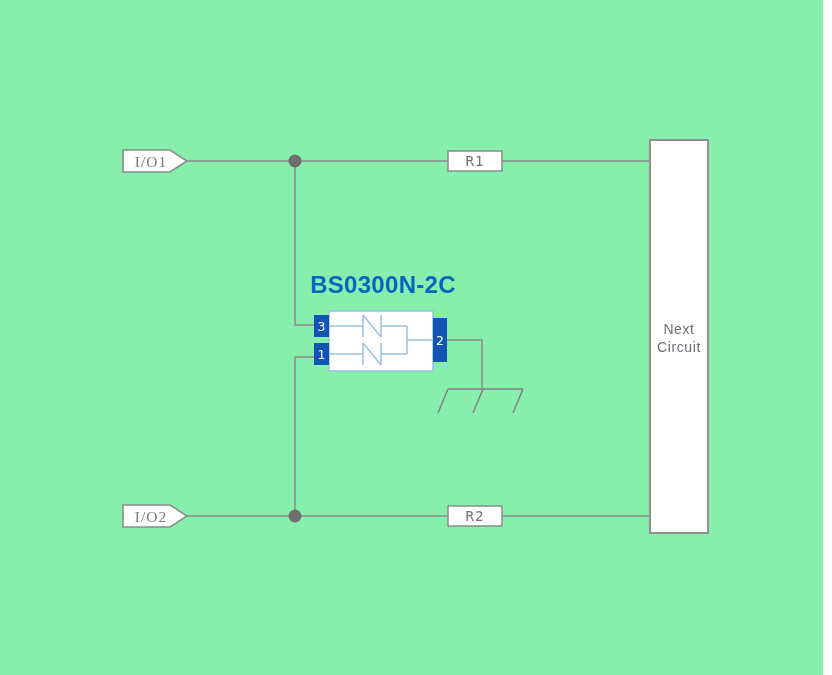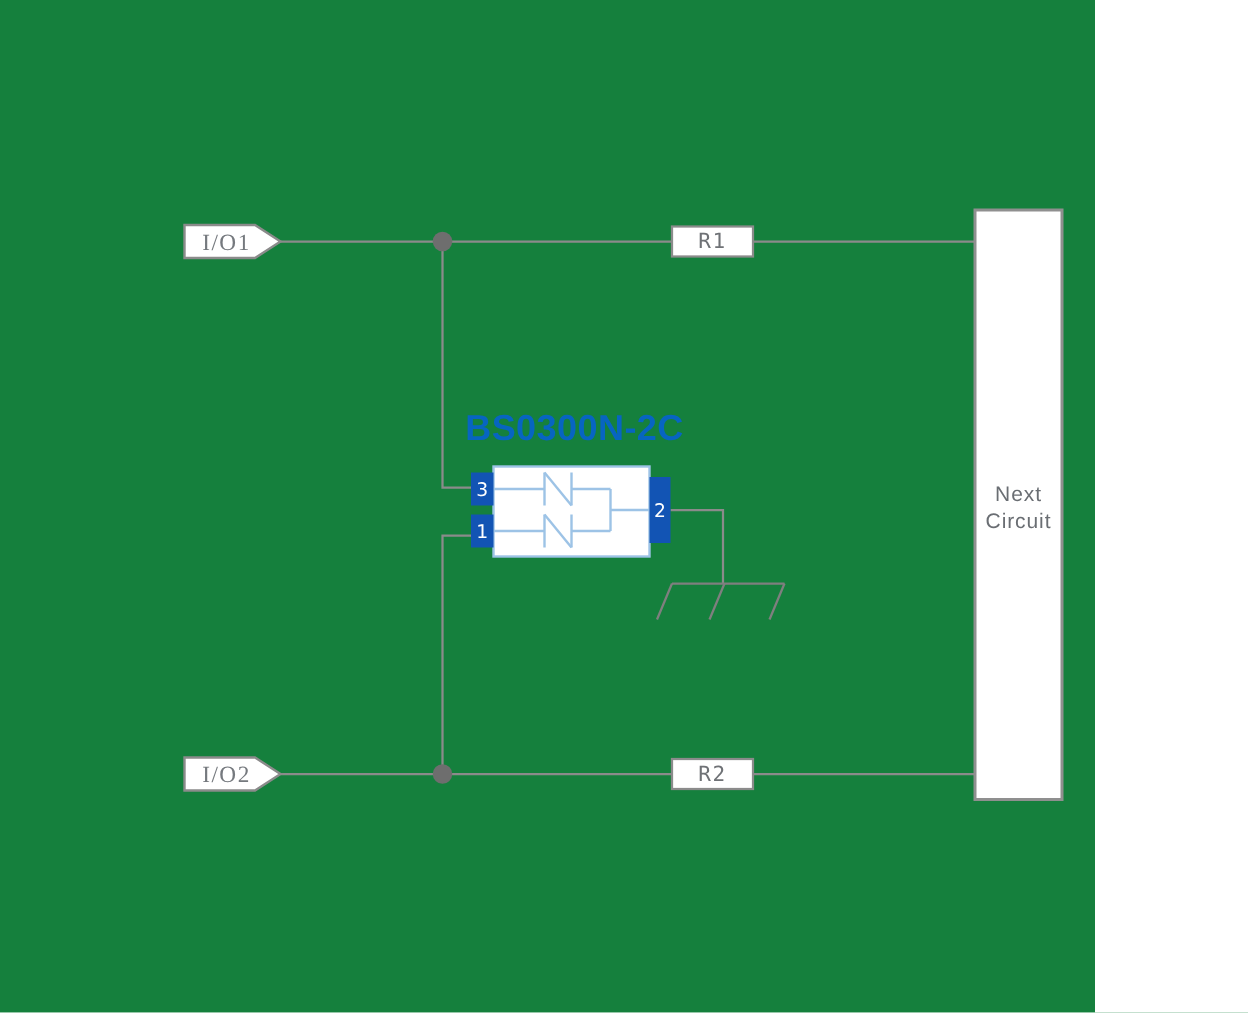--- a/index.html
+++ b/index.html
@@ -2,23 +2,23 @@
 <html><head>
 <meta charset="utf-8">
 <style>
   html, body {
     margin: 0;
     padding: 0;
     background: #ffffff;
   }
   .canvas {
     position: relative;
-    width: 730px;
+    width: 823px;
     height: 675px;
-    background: #15803d;
+    background: #86efac;
     overflow: hidden;
     font-family: "Liberation Sans", sans-serif;
   }
   svg { display: block; }
 
   
   .wire        { stroke: #8b8b8b; stroke-width: 1.5; fill: none; }
   .ground-line { stroke: #7f7f7f; stroke-width: 1.5; fill: none; }
   .junction    { fill: #6e6e6e; stroke: none; }
   .tag-shape   { fill: #ffffff; stroke: #8b8b8b; stroke-width: 1.6; }

